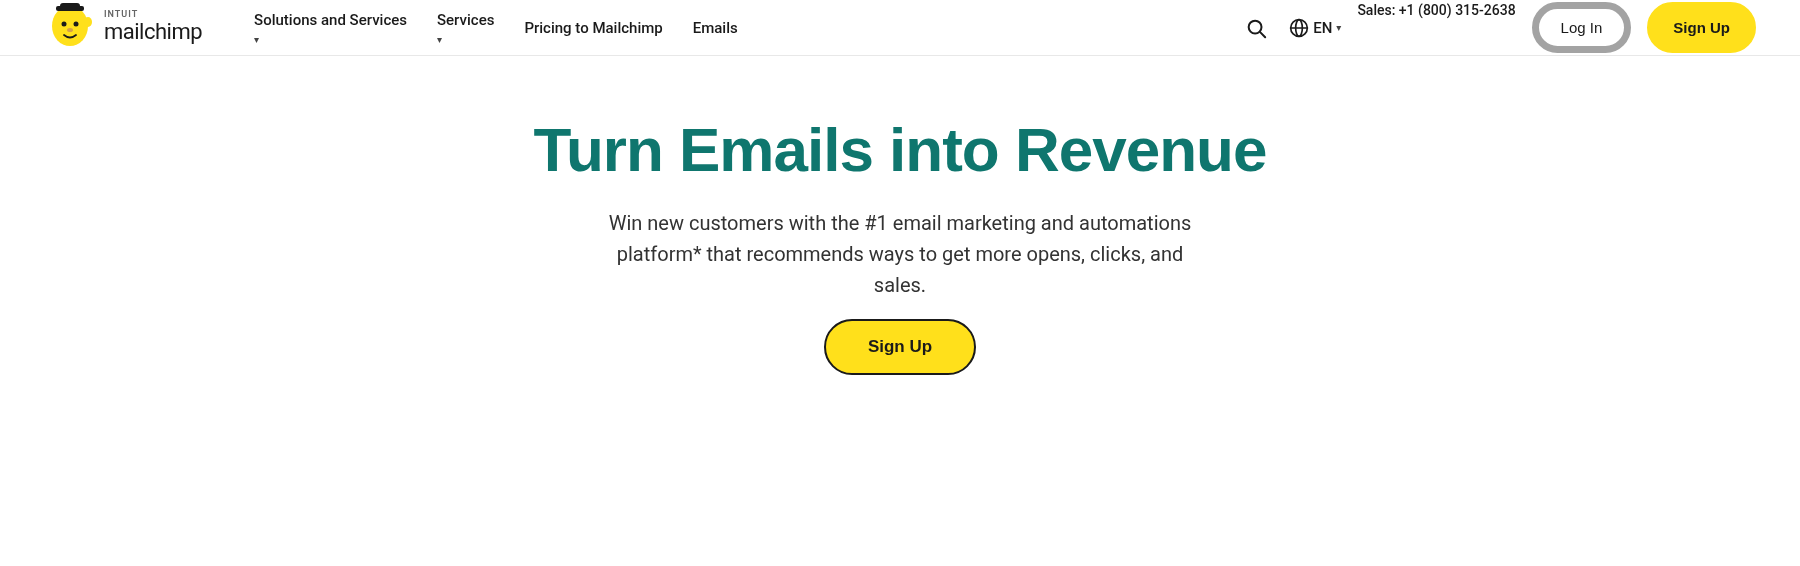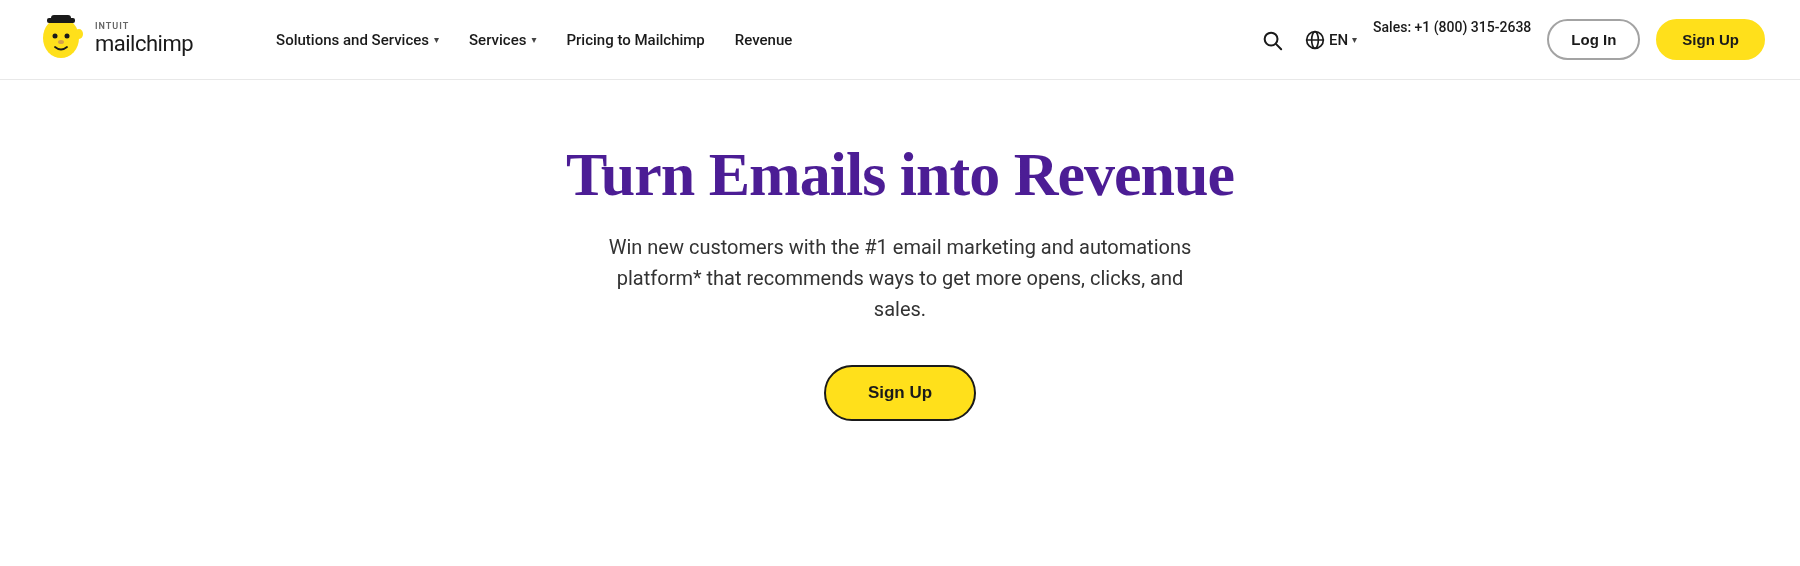--- a/index.html
+++ b/index.html
@@ -13,56 +13,56 @@
       background: #ffffff;
       width: 1800px;
       height: 566px;
       overflow: hidden;
     }
 
     
     nav {
       display: flex;
       align-items: center;
-      padding: 0 35px;
-      height: 80px;
+      padding: 0 44px;
+      height: 56px;
       background: #ffffff;
       border-bottom: 1px solid #e8e8e8;
       position: relative;
       z-index: 10;
-      gap: 31px;
     }
 
     .logo-area {
       display: flex;
       align-items: center;
       gap: 8px;
       margin-right: 40px;
       flex-shrink: 0;
     }
 
     .nav-links {
       display: flex;
       align-items: center;
       gap: 6px;
       flex: 1;
     }
 
     .nav-item {
       display: flex;
-      align-items: center;
+      align-items: flex-start;
       gap: 5px;
       padding: 8px 12px;
       font-size: 15px;
       font-weight: 500;
       color: #1a1a1a;
       cursor: pointer;
       border-radius: 6px;
       white-space: nowrap;
       text-decoration: none;
+      flex-direction: column;
     }
 
     .chevron-icon {
       font-size: 10px;
       color: #444;
     }
 
     .nav-right {
       display: flex;
       gap: 16px;
@@ -89,25 +89,25 @@
 
     .sales-phone {
       font-size: 14px;
       color: #1a1a1a;
       font-weight: 500;
       white-space: nowrap;
     }
 
     .btn-login {
       padding: 10px 22px;
-      border: 2px solid #a3a3a3;
+      border: 7px solid #a3a3a3;
       border-radius: 30px;
       background: transparent;
       font-size: 15px;
-      font-weight: 700;
+      font-weight: 400;
       color: #1a1a1a;
       cursor: pointer;
       white-space: nowrap;
     }
 
     .btn-signup-nav {
       padding: 10px 24px;
       border: 2px solid #ffe01b;
       border-radius: 30px;
       background: #ffe01b;
@@ -125,33 +125,33 @@
       align-items: center;
       justify-content: center;
       text-align: center;
       padding: 60px 40px 40px;
       background: #ffffff;
     }
 
     .hero-title {
       font-size: 62px;
       font-weight: 800;
-      color: #4c1d95;
+      color: #0f766e;
       line-height: 1.1;
-      font-family: Liberation Serif, serif;
+      font-family: Liberation Sans, sans-serif;
       margin-bottom: 24px;
       letter-spacing: -1px;
     }
 
     .hero-subtitle {
       font-size: 20px;
       color: #333333;
       line-height: 1.55;
       max-width: 600px;
-      margin-bottom: 40px;
+      margin-bottom: 18px;
       font-weight: 400;
     }
 
     .btn-signup-hero {
       padding: 16px 42px;
       border: 2.5px solid #1a1a1a;
       border-radius: 40px;
       background: #ffe01b;
       font-size: 17px;
       font-weight: 700;
@@ -210,21 +210,21 @@
       <span class="chevron-icon">▾</span>
     </a>
     <a class="nav-item">
       <span>Services</span>
       <span class="chevron-icon">▾</span>
     </a>
     <a class="nav-item">
       <span>Pricing to Mailchimp</span>
     </a>
     <a class="nav-item">
-      <span>Revenue</span>
+      <span>Emails</span>
     </a>
   </div>
 
   <div class="nav-right">
 
     <div class="search-icon-btn">
       <svg class="search" viewBox="0 0 24 24" fill="none" stroke="#1a1a1a" stroke-width="2.2" stroke-linecap="round" stroke-linejoin="round">
         <circle cx="11" cy="11" r="7"></circle>
         <line x1="16.5" y1="16.5" x2="22" y2="22"></line>
       </svg>

